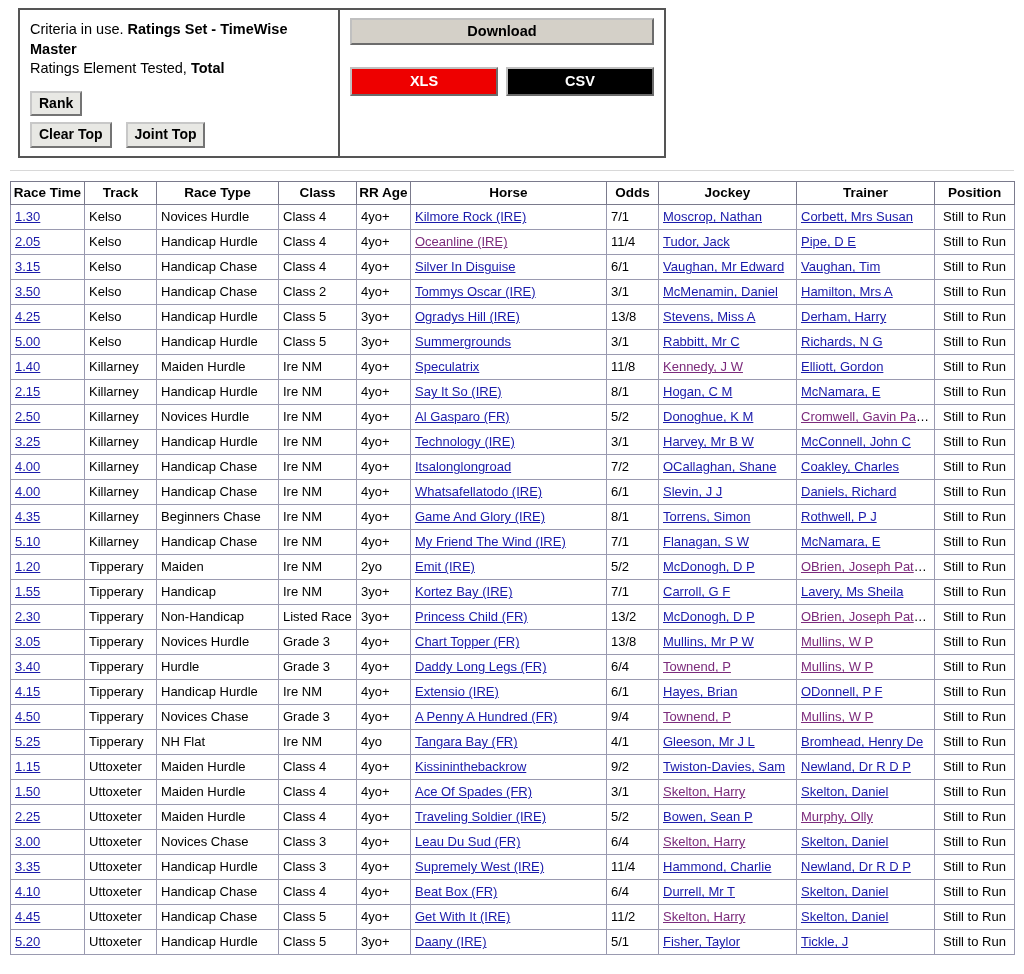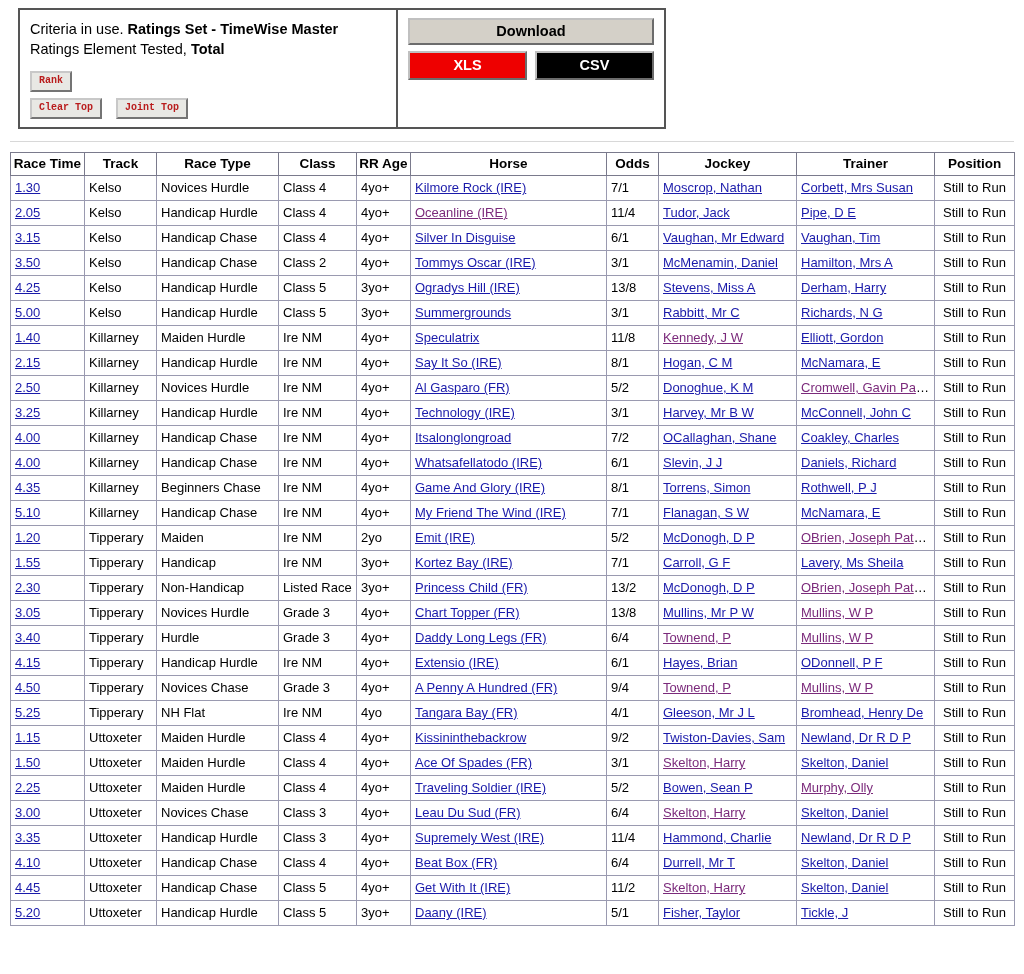--- a/index.html
+++ b/index.html
@@ -21,40 +21,40 @@
   }
   
   .top-panel {
     border: 2px solid #555;
     display: flex;
     width: 648px;
     box-sizing: border-box;
     margin-left: 8px;
   }
   .criteria-box {
-    width: 378px;
+    width: 320px;
     box-sizing: border-box;
     border-right: 2px solid #555;
     padding: 10px 8px 8px 10px;
   }
   .criteria-line {
     font-size: 14.5px;
     line-height: 1.35;
     color: #000;
   }
   .criteria-line b { font-weight: bold; }
   .btn-row { margin-top: 12px; }
   .btn {
     display: inline-block;
-    font-family: Liberation Mono, monospace;
-    font-size: 10px;
+    font-family: Liberation Sans, sans-serif;
+    font-size: 14px;
     font-weight: bold;
     border: 2px outset #c8c8c8;
     background: #e8e8e4;
-    color: #b91c1c;
+    color: #000000;
     padding: 2px 7px 3px 7px;
     cursor: pointer;
     line-height: 1.2;
   }
   .btn-row2 { margin-top: 6px; }
   .btn-row2 .btn { margin-right: 14px; }
   
   .download-box {
     flex: 1;
     padding: 8px 10px 10px 10px;
@@ -64,21 +64,21 @@
     border: 2px outset #c0c0c0;
     background: #d4d0c8;
     text-align: center;
     font-size: 14.5px;
     font-weight: bold;
     padding: 3px 0 4px 0;
     color: #000;
   }
   .dl-buttons {
     display: flex;
-    margin-top: 6px;
+    margin-top: 22px;
     gap: 8px;
   }
   .dl-btn {
     flex: 1;
     text-align: center;
     font-size: 14.5px;
     font-weight: bold;
     padding: 4px 0 5px 0;
     border: 2px outset #c0c0c0;
     cursor: pointer;

